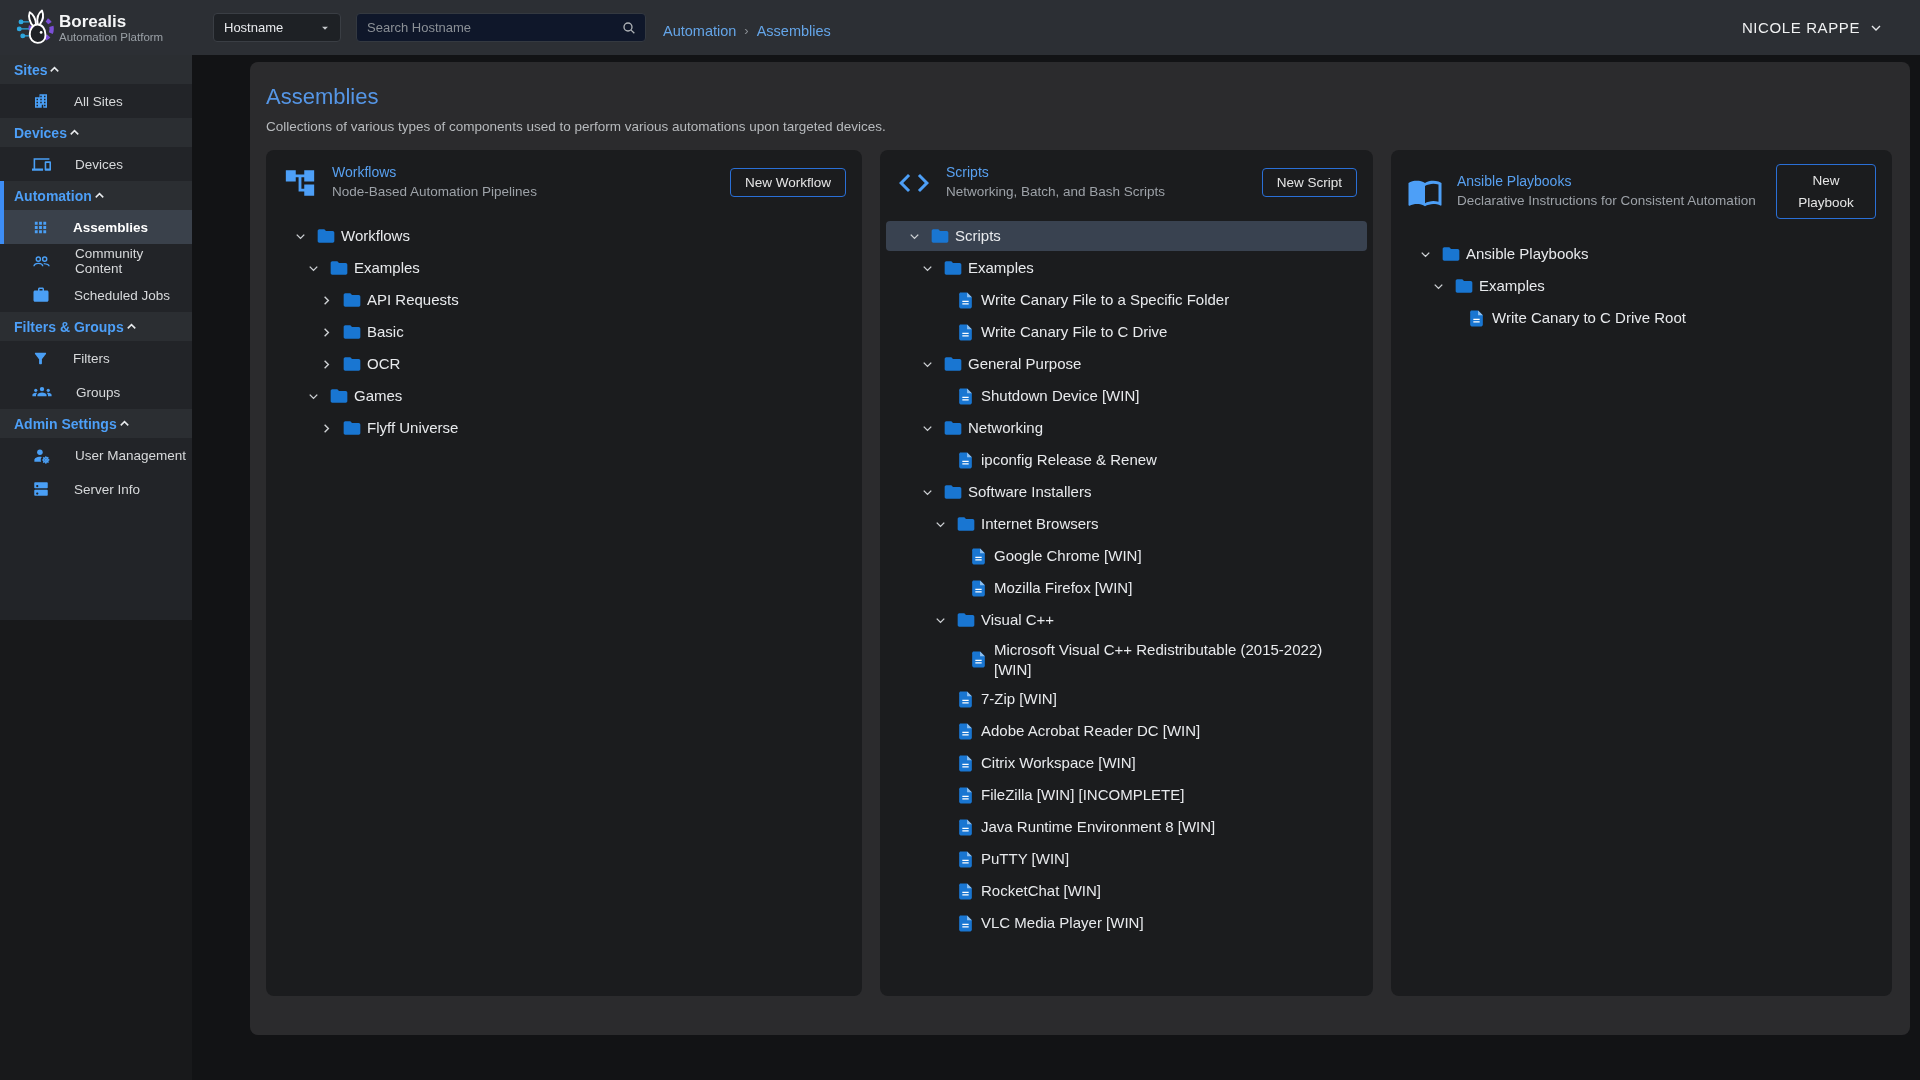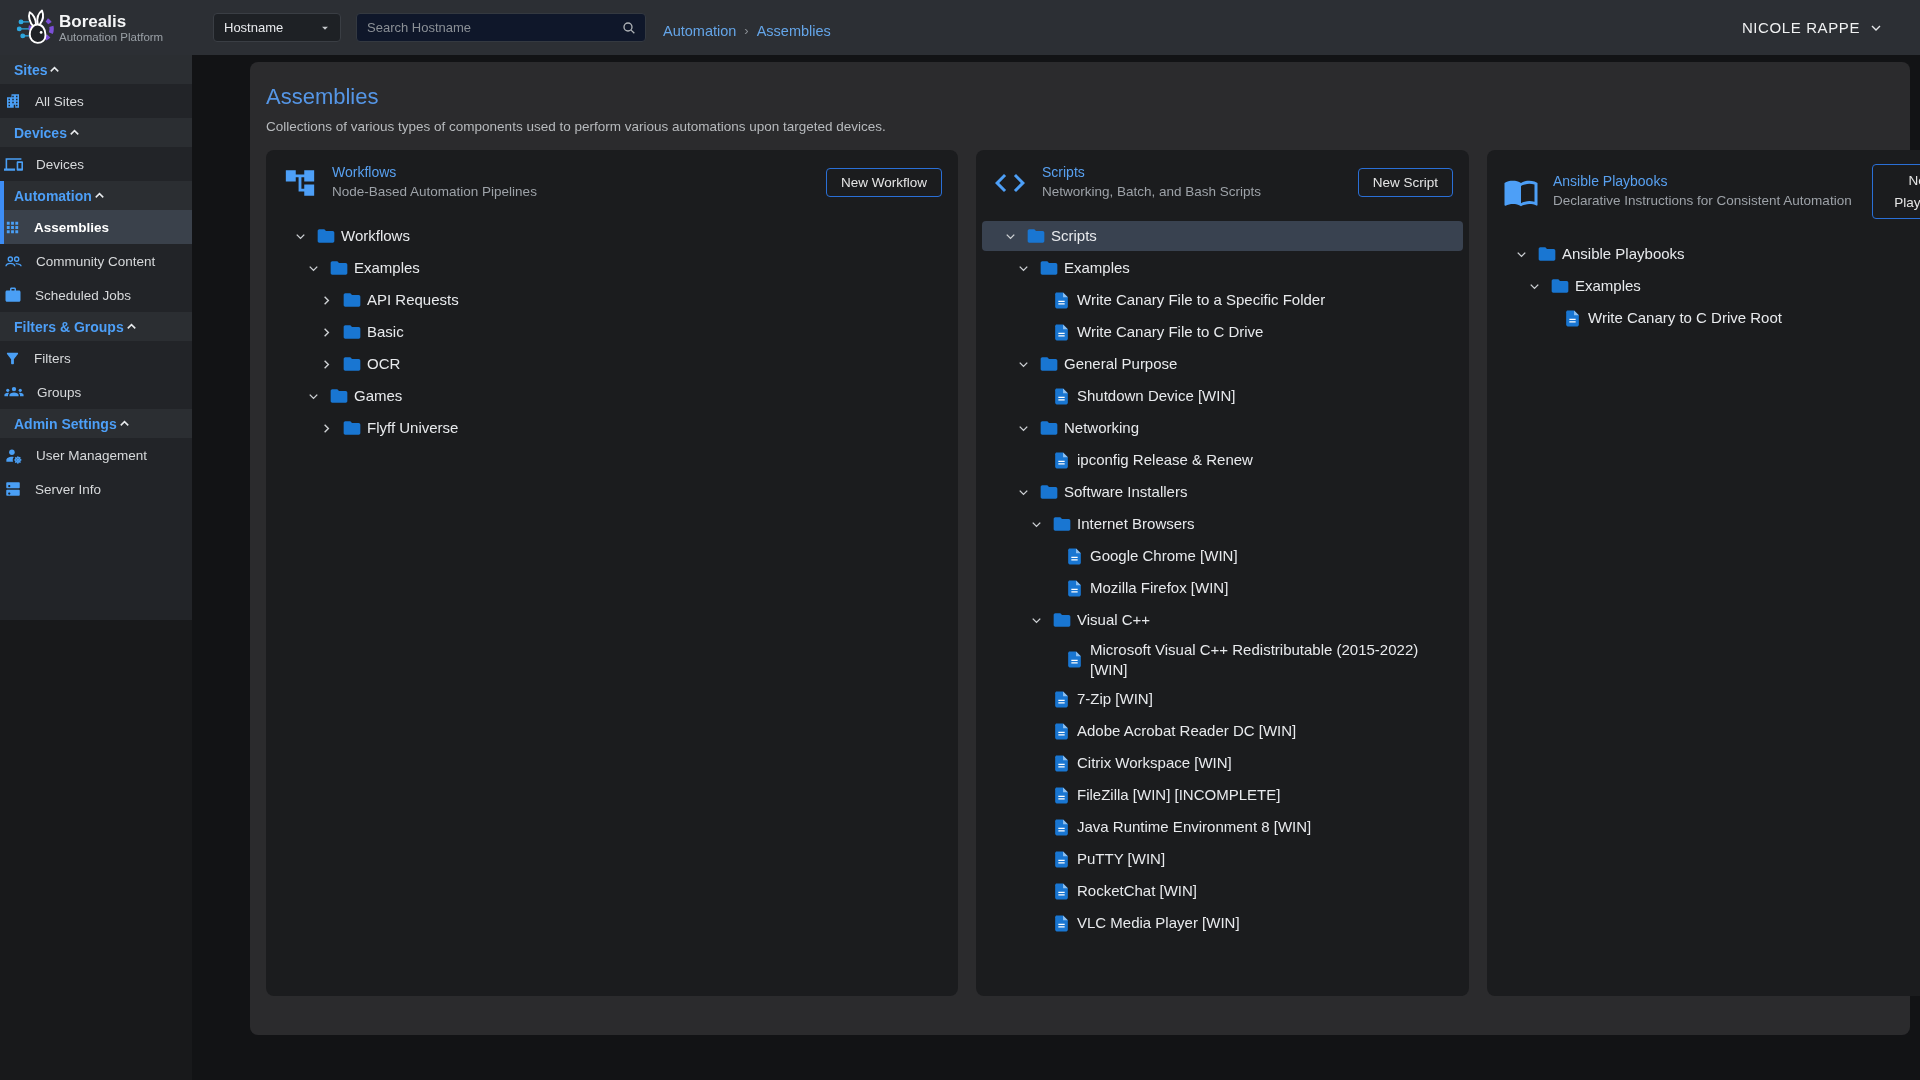--- a/index.html
+++ b/index.html
@@ -27,32 +27,32 @@
   .user { margin-left:auto; margin-right:36px; display:flex; align-items:center; gap:8px;
     color:#f0f1f2; font-size:15px; letter-spacing:.6px; cursor:pointer; }
 
   
   .sidebar { position:fixed; top:55px; left:0; width:192px; height:1025px; background:#18191b; }
   .sidenav { background:#222428; padding-bottom:114px; }
   .sec-h { height:29px; background:#2b2e32; display:flex; align-items:center; 
     padding:0 14px 0 10px; border-left:4px solid transparent; cursor:pointer; }
   .sec-h.active { border-left-color:#3d8df5; }
   .sec-h .lbl { color:#4d9ff7; font-size:14px; font-weight:bold; }
-  .side-item { height:34px; display:flex; align-items:center; gap:13px; padding-left:0;
+  .side-item { height:34px; display:flex; align-items:center; gap:24px; padding-left:28px;
     border-left:4px solid transparent; color:#d7d9db; font-size:13.5px; cursor:pointer; }
   .side-item.selected { background:#3a414b; border-left-color:#3d8df5; color:#ffffff; font-weight:bold; }
 
   
   .main { position:absolute; left:192px; top:55px; width:1728px; height:1025px; padding:7px 10px 45px 58px; }
   .panel { width:100%; height:973px; background:#2b2b2d; border-radius:8px; padding:16px; }
   .page-title { color:#5596e6; font-size:22px; margin-top:6px; }
   .page-desc { color:#b7babd; font-size:13.5px; margin-top:9px; }
   .cards { display:flex; gap:18px; margin-top:16px; height:846px; }
   .card { background:#1b1c1e; border-radius:8px; padding:14px 16px; height:100%; }
-  .card-workflows { width:692px; flex:none; }
+  .card-workflows { width:596px; flex:none; }
   .card-scripts   { width:493px; flex:none; }
   .card-playbooks { width:501px; flex:none; }
   .card-head { display:flex; align-items:center; gap:14px; }
   .card-icon { flex:none; width:36px; height:36px; display:flex; align-items:center; justify-content:center; }
   .card-titles { flex:1; min-width:0; }
   .card-title { color:#58a0f0; font-size:14px; margin-bottom:3px; }
   .card-sub { color:#9da2a8; font-size:13.5px; line-height:1.35; }
   .btn { flex:none; background:transparent; border:1px solid #2a6fd6; border-radius:4px; color:#e5e5e5;
     font-size:13.5px; padding:6px 14px; cursor:pointer; white-space:nowrap;
     font-family:"Liberation Sans","DejaVu Sans",sans-serif; }

